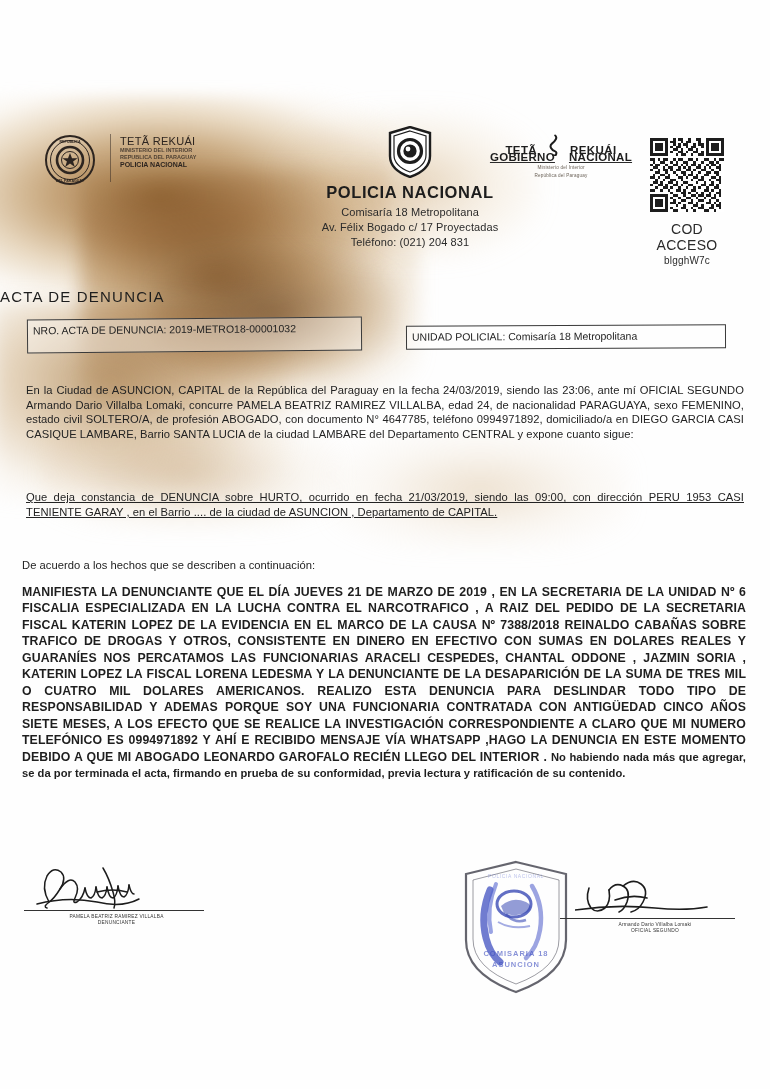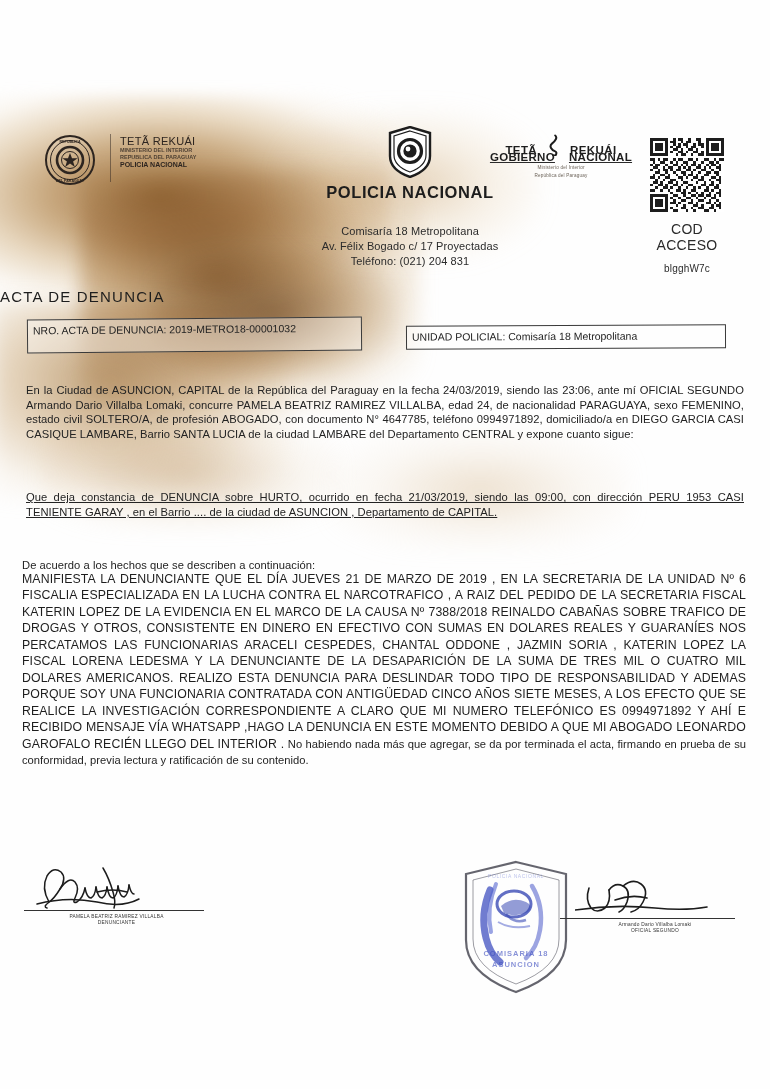--- a/index.html
+++ b/index.html
@@ -42,52 +42,52 @@
   .divider-v{position:absolute;left:110px;top:8px;width:1px;height:48px;background:#3a3028;opacity:.55;}
   .teta-left{position:absolute;left:120px;top:10px;width:92px;}
   .teta-left .l1{font-size:11px;font-weight:normal;letter-spacing:.3px;color:#2d2520;line-height:10px;}
   .teta-left .l2{font-size:5.5px;font-weight:bold;color:#3a3028;line-height:6.5px;margin-top:1px;opacity:.85;}
   .teta-left .l3{font-size:5.5px;font-weight:bold;color:#3a3028;line-height:6.5px;opacity:.85;}
   .teta-left .l4{font-size:7px;font-weight:bold;color:#2d2520;line-height:8px;margin-top:1px;}
 
   .pn-block{position:absolute;left:288px;top:0;width:244px;text-align:center;}
   .pn-badge{margin:0 auto;width:46px;height:52px;}
   .pn-title{font-size:16.5px;font-weight:bold;letter-spacing:.6px;color:#1d1d1d;margin-top:1px;}
-  .pn-sub{font-size:11px;color:#2b2b2b;margin-top:22px;line-height:15px;letter-spacing:.1px;}
+  .pn-sub{font-size:11px;color:#2b2b2b;margin-top:3px;line-height:15px;letter-spacing:.1px;}
 
   .gn-block{position:absolute;left:486px;top:8px;width:150px;text-align:center;}
   .gn-row{display:flex;align-items:flex-end;justify-content:center;gap:10px;}
   .gn-t1{font-size:11.5px;font-weight:bold;letter-spacing:.4px;color:#1d1d1d;}
   .gn-fig{width:13px;height:22px;position:relative;}
   .gn-t2{font-size:11.5px;font-weight:bold;letter-spacing:.3px;color:#1d1d1d;margin-top:-3px;}
   .gn-fine{font-size:4.6px;color:#6b6258;line-height:5.6px;margin-top:2px;letter-spacing:.2px;}
 
   .qr-wrap{position:absolute;left:645px;top:138px;width:84px;text-align:center;}
   .qr{width:74px;height:74px;margin:0 auto;}
   .cod-label{font-size:14px;color:#2b2b2b;margin-top:5px;letter-spacing:.3px;}
-  .cod-value{font-size:10px;color:#2b2b2b;margin-top:10px;letter-spacing:.2px;}
+  .cod-value{font-size:10px;color:#2b2b2b;margin-top:2px;letter-spacing:.2px;}
 
   
   #doc-title{position:absolute;left:0;top:288px;width:770px;text-align:left;
     font-size:15px;letter-spacing:1.2px;color:#1d1d1d;}
 
   
   .field-box{position:absolute;border:1px solid #3a3a3a;background:rgba(255,255,255,.40);
     font-size:10.5px;color:#222;line-height:13px;padding:4px 5px;box-sizing:border-box;}
   #box-nro{left:27px;top:318px;width:335px;height:34px;transform:rotate(-.5deg);}
   #box-unidad{left:406px;top:325px;width:320px;height:24px;transform:rotate(-.25deg);}
 
   
   .para{position:absolute;font-size:11.2px;line-height:14.6px;color:#232323;
     text-align:justify;letter-spacing:.05px;}
   #para-1{left:26px;top:383px;width:718px;}
   #para-2{left:26px;top:490px;width:718px;text-decoration:underline;}
   #para-3-intro{left:22px;top:558px;width:722px;}
-  #decl{position:absolute;left:22px;top:571px;width:724px;
-    font-size:12.3px;line-height:16.45px;color:#1e1e1e;text-align:justify;letter-spacing:.1px;}
+  #decl{position:absolute;left:22px;top:584px;width:724px;
+    font-size:12.3px;line-height:16.45px;color:#1e1e1e;text-align:justify;letter-spacing:.1px;font-weight:bold;}
   #decl .tail{font-size:11.2px;letter-spacing:.02px;}
 
   
   .sig-block{position:absolute;text-align:center;}
   #sig-left{left:24px;top:862px;width:185px;}
   #sig-right{left:575px;top:870px;width:160px;}
   .sig-img{height:48px;position:relative;}
   .sig-rule{border-top:1px solid #333;width:100%;}
   #sig-left .sig-rule{width:180px;}
   .sig-name{font-size:4.8px;color:#333;letter-spacing:.25px;margin-top:3px;line-height:6px;}

